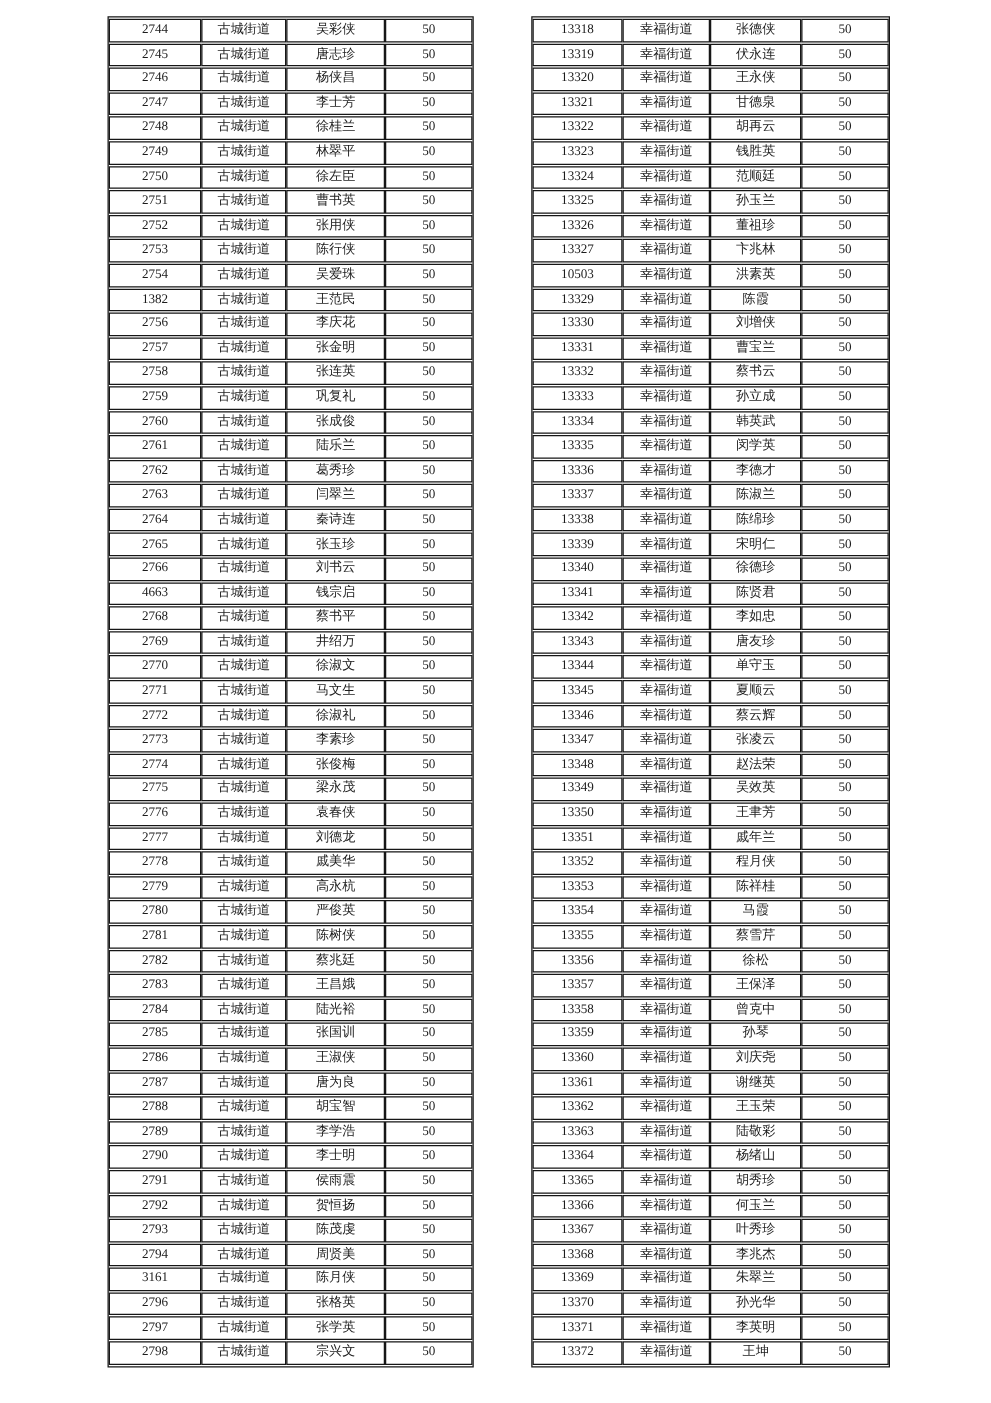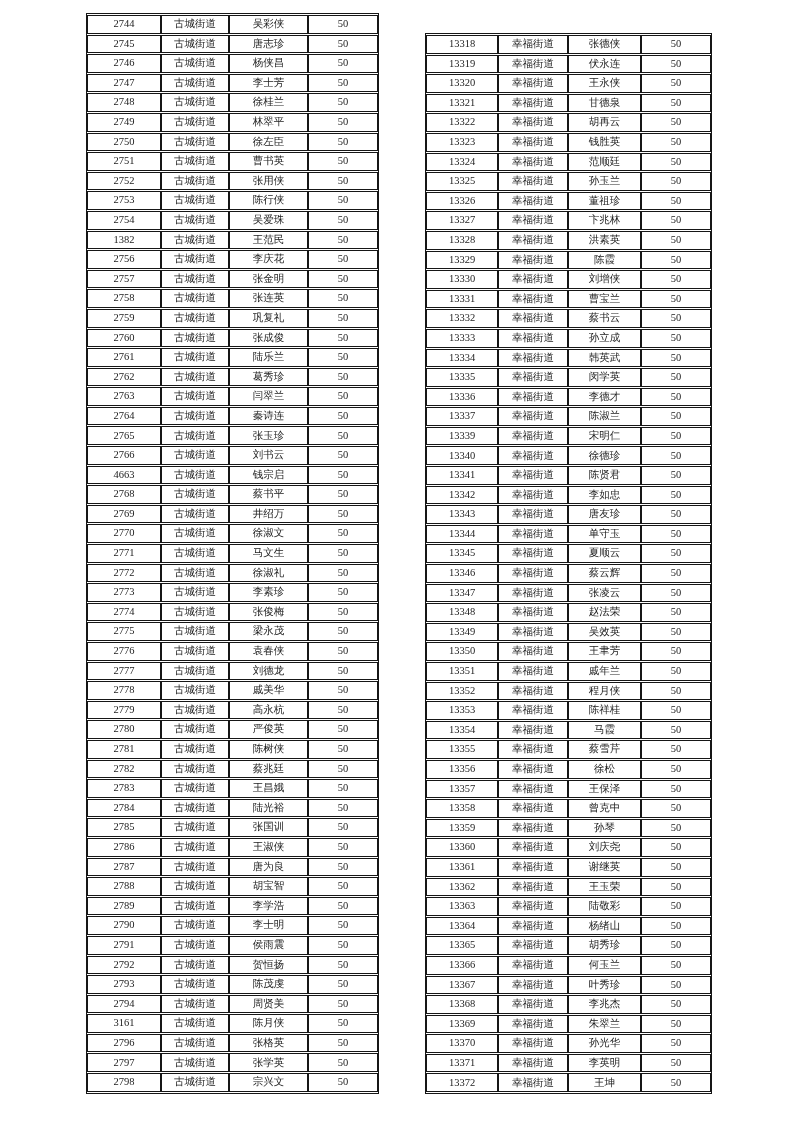--- a/index.html
+++ b/index.html
@@ -17,21 +17,21 @@
   }
   table.roster {
     position: absolute;
     top: 13px;
     border-collapse: separate;
     border-spacing: 0 1px;
     table-layout: fixed;
     border: 1px solid #161616;
   }
   table.roster.left  { left: 86px; }
-  table.roster.right { left: 425px; margin-top: 20px; }
+  table.roster.right { left: 425px; }
   table.roster td {
     box-sizing: border-box;
     border: 1px solid #161616;
     height: 18.6px;
     padding: 0 2px;
     text-align: center;
     vertical-align: middle;
     font-size: 10.5px;
     line-height: 1;
     color: #1c1c1c;
@@ -447,21 +447,21 @@
           <td>董祖珍</td>
           <td>50</td>
         </tr>
         <tr>
           <td>13327</td>
           <td>幸福街道</td>
           <td>卞兆林</td>
           <td>50</td>
         </tr>
         <tr>
-          <td>13328</td>
+          <td>10503</td>
           <td>幸福街道</td>
           <td>洪素英</td>
           <td>50</td>
         </tr>
         <tr>
           <td>13329</td>
           <td>幸福街道</td>
           <td>陈霞</td>
           <td>50</td>
         </tr>
@@ -504,20 +504,26 @@
         <tr>
           <td>13336</td>
           <td>幸福街道</td>
           <td>李德才</td>
           <td>50</td>
         </tr>
         <tr>
           <td>13337</td>
           <td>幸福街道</td>
           <td>陈淑兰</td>
+          <td>50</td>
+        </tr>
+        <tr>
+          <td>13338</td>
+          <td>幸福街道</td>
+          <td>陈绵珍</td>
           <td>50</td>
         </tr>
         <tr>
           <td>13339</td>
           <td>幸福街道</td>
           <td>宋明仁</td>
           <td>50</td>
         </tr>
         <tr>
           <td>13340</td>

